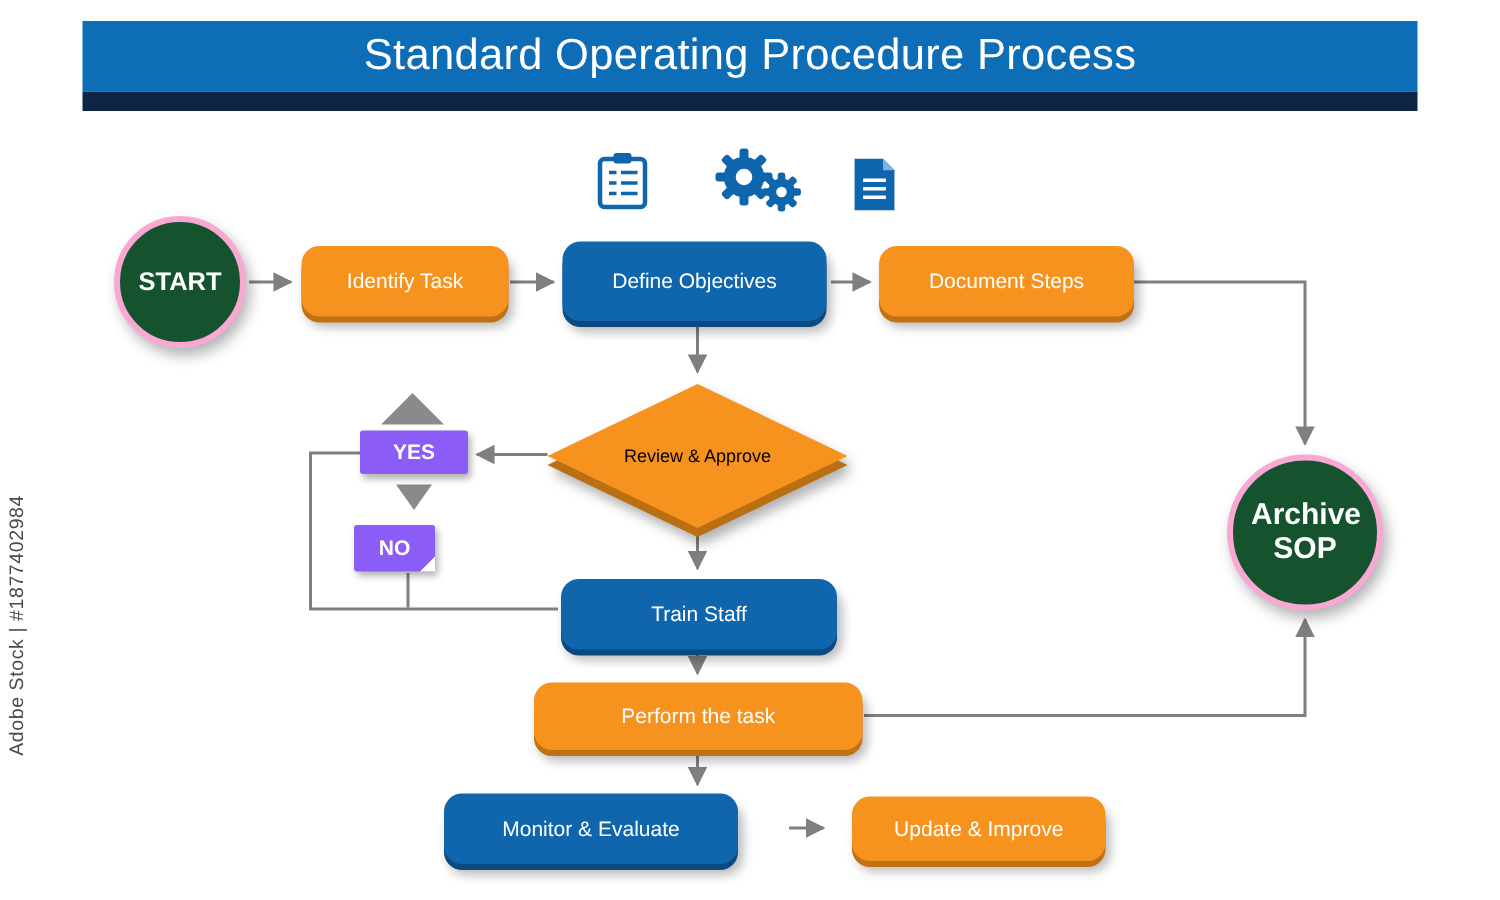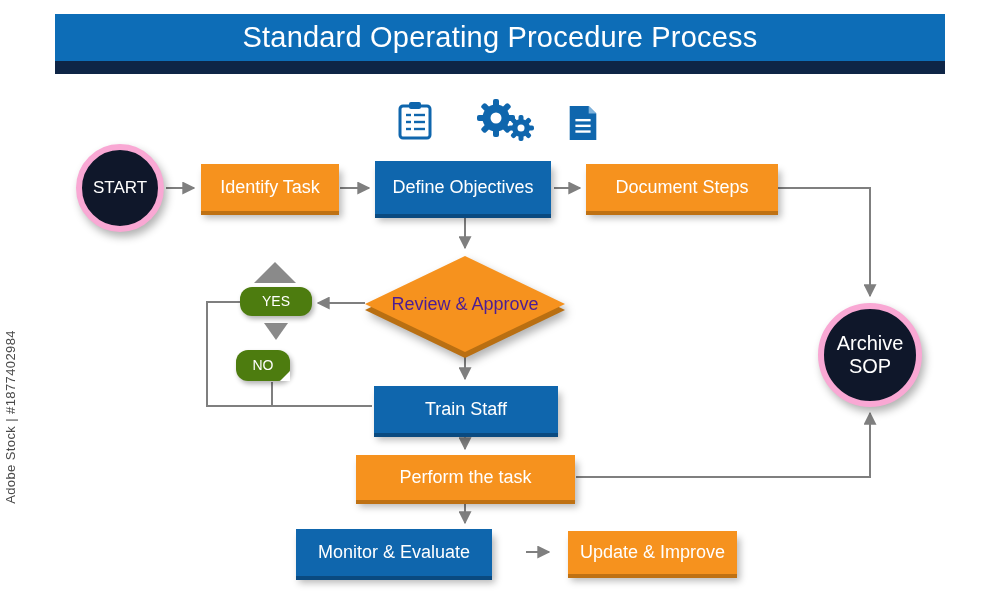--- a/index.html
+++ b/index.html
@@ -19,42 +19,42 @@
 
   
   .icon{position:absolute;z-index:2;line-height:0}
 
   
   .connectors{position:absolute;left:0;top:0;z-index:1}
 
   
   .node{position:absolute;display:flex;align-items:center;justify-content:center;
         color:#fff;text-align:center;z-index:2;line-height:1.15}
-  .box{border-radius:0;font-size:18px;padding:2px 6px}
+  .box{border-radius:12px;font-size:14px;padding:2px 6px}
   .b-orange{background:#f6921e;box-shadow:0 4px 0 #bf7113, 3px 7px 7px rgba(0,0,0,.28)}
   .b-blue{background:#0f66ad;box-shadow:0 4px 0 #0a4a80, 3px 7px 7px rgba(0,0,0,.28)}
-  .b-gray{background:#4d7c0f;font-weight:400;font-size:14px;border-radius:12px;
+  .b-gray{background:#8b5cf6;font-weight:700;font-size:14px;border-radius:2px;
           box-shadow:2px 3px 5px rgba(0,0,0,.3)}
   .b-gray.fold::after{content:"";position:absolute;right:0;bottom:0;
           border-style:solid;border-width:0 0 10px 10px;
           border-color:transparent transparent #ffffff transparent}
-  .circle{border-radius:50%;background:#0f172a;border:6px solid #f9a8d4;font-weight:400;
+  .circle{border-radius:50%;background:#14532d;border:4px solid #f9a8d4;font-weight:700;
           box-shadow:3px 5px 9px rgba(0,0,0,.3)}
   .circle .lbl{font-size:17px}
   .circle .lbl.wrap{font-size:20px;width:72px}
 
   
   .diamond-wrap{position:absolute;left:365px;top:256px;width:200px;height:96px;z-index:2;
                 filter:drop-shadow(3px 5px 4px rgba(0,0,0,.3))}
   .diamond-back,.diamond-front{position:absolute;inset:0;
                 clip-path:polygon(50% 0,100% 50%,50% 100%,0 50%)}
   .diamond-back{background:#b96f12;transform:translateY(6px)}
   .diamond-front{background:#f6921e}
   .diamond-label{position:absolute;inset:0;display:flex;align-items:center;justify-content:center;
-                 color:#4c1d95;font-size:18px}
+                 color:#000000;font-size:12px}
 </style>
 </head>
 <body>
 
 <div class="stage">
 
   <div class="watermark">Adobe Stock | #1877402984</div>
 
   <div class="banner">
     <span>Standard Operating Procedure Process</span>
@@ -139,21 +139,21 @@
   </div>
 
   <div class="node box b-orange" style="left:201px;top:164px;width:138px;height:47px">
     <span>Identify Task</span>
   </div>
 
   <div class="node box b-blue" style="left:375px;top:161px;width:176px;height:53px">
     <span>Define Objectives</span>
   </div>
 
-  <div class="node box b-orange" style="left:586px;top:164px;width:192px;height:47px">
+  <div class="node box b-orange" style="left:586px;top:164px;width:170px;height:47px">
     <span>Document Steps</span>
   </div>
 
   <div class="diamond-wrap">
     <div class="diamond-back"></div>
     <div class="diamond-front"></div>
     <span class="diamond-label">Review &amp; Approve</span>
   </div>
 
   <div class="node b-gray" style="left:240px;top:287px;width:72px;height:29px">

